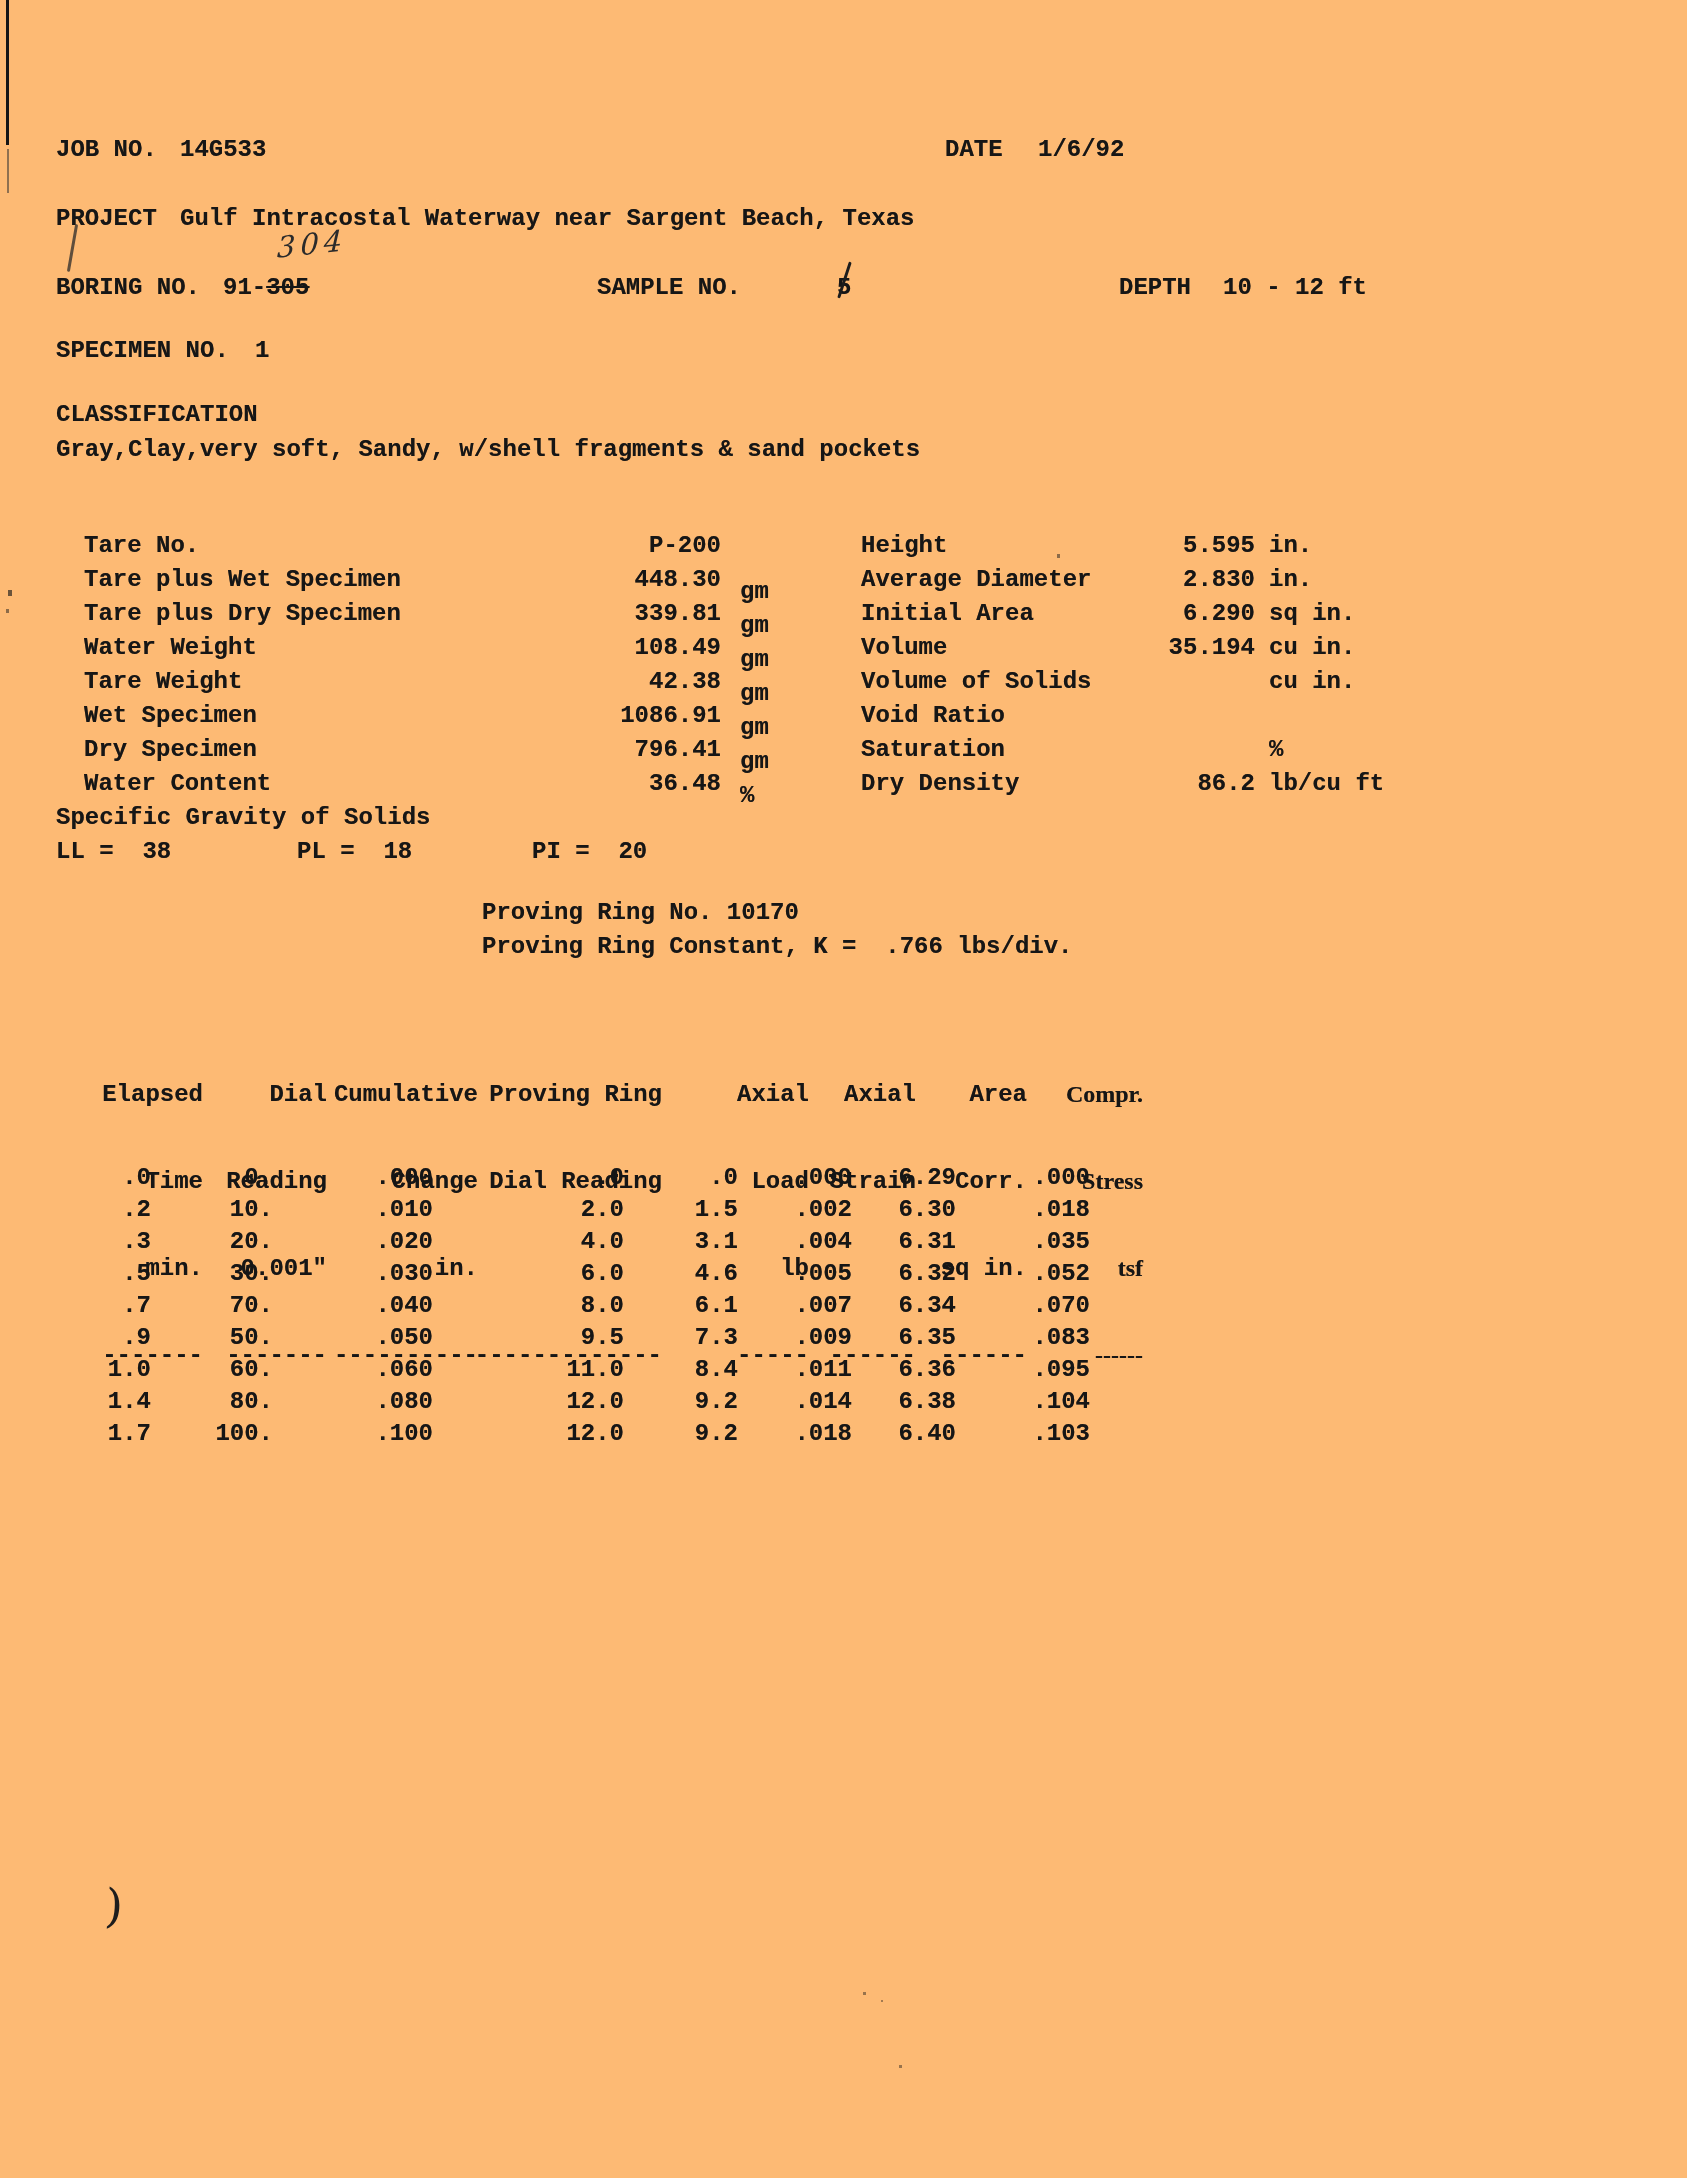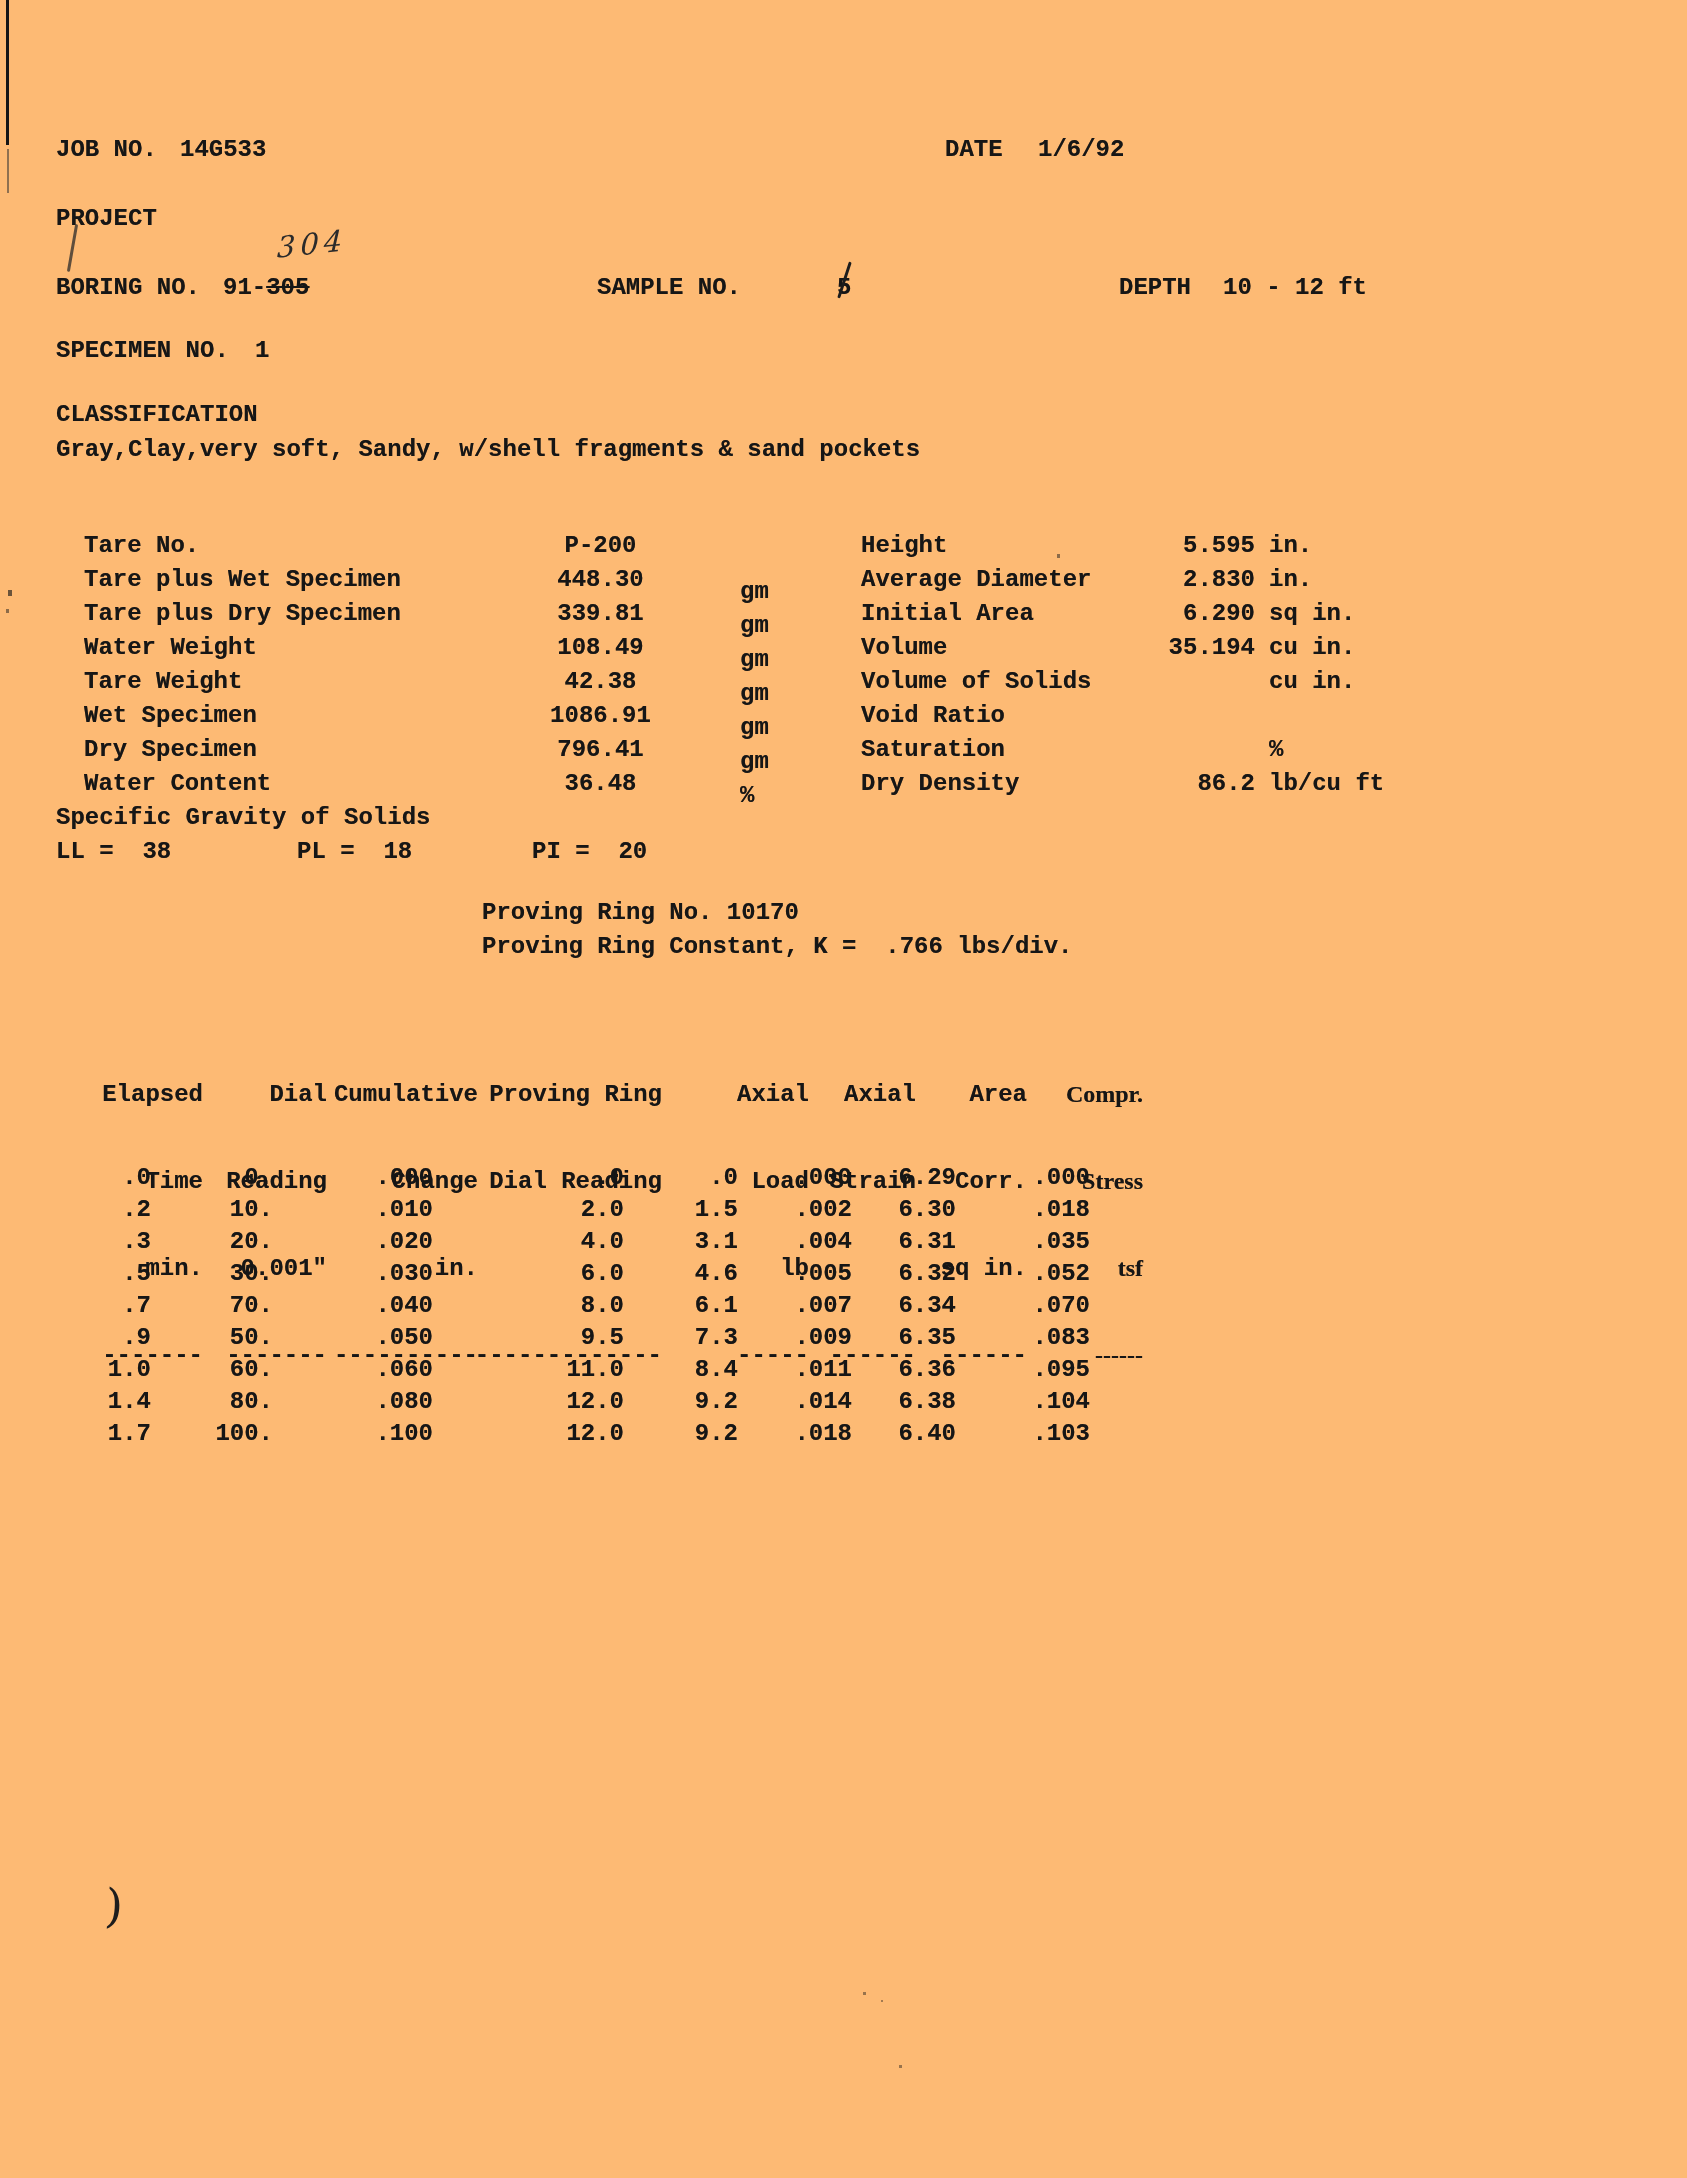--- a/index.html
+++ b/index.html
@@ -9,21 +9,21 @@
     font-weight:700;font-size:24px;color:#161616;overflow:hidden;
     text-shadow:0 0 0.6px rgba(20,20,20,.55);
   }
   .t{position:absolute;white-space:pre;}
   
   .speclist{position:absolute;}
   .speclist.left{left:56px;top:532px;width:772px;margin-left:28px;}
   .speclist.right{left:861px;top:532px;width:594px;}
   .srow{position:relative;height:34px;white-space:pre;}
   .slabel{position:absolute;left:0;top:0;}
-  .speclist.left .svalue{position:absolute;left:396px;top:0;width:241px;text-align:center;}
+  .speclist.left .svalue{position:absolute;left:396px;top:0;width:241px;text-align:right;}
   .speclist.left .sunit{position:absolute;left:656px;top:12px;text-align:right;}
   .speclist.right .svalue{position:absolute;left:198px;top:0;width:196px;text-align:right;}
   .speclist.right .sunit{position:absolute;left:408px;top:0;}
   
   .thead{position:absolute;left:0;top:1027px;width:1687px;height:139px;}
   .hcol{position:absolute;top:0;width:198px;text-align:right;white-space:pre;}
   .hcol .hl{display:block;height:33px;}
   .hcol:nth-of-type(1){left:5px;}
   .hcol:nth-of-type(2){left:129px;}
   .hcol:nth-of-type(3){left:280px;}
@@ -68,20 +68,21 @@
   <div class="mark m-d4"></div>
   <div class="mark m-d5"></div>
   <div class="mark m-d6"></div>
 
   <span class="t" style="left:56px;top:136px">JOB NO.</span>
   <span class="t" style="left:180px;top:136px">14G533</span>
   <span class="t" style="left:945px;top:136px">DATE</span>
   <span class="t" style="left:1038px;top:136px">1/6/92</span>
 
   <span class="t" style="left:56px;top:205px">PROJECT</span>
+  <span class="t" style="left:180px;top:205px">Gulf Intracostal Waterway near Sargent Beach, Texas</span>
 
   <span class="hw hw-304">304</span>
 
   <span class="t" style="left:56px;top:274px">BORING NO.</span>
   <span class="t" style="left:223px;top:274px"><span>91-</span><span class="struck">305</span></span>
   <span class="t" style="left:597px;top:274px">SAMPLE NO.</span>
   <span class="t" style="left:837px;top:274px">5</span>
   <div class="mark m-sampleslash"></div>
   <span class="t" style="left:1119px;top:274px">DEPTH</span>
   <span class="t" style="left:1223px;top:274px">10 - 12 ft</span>

